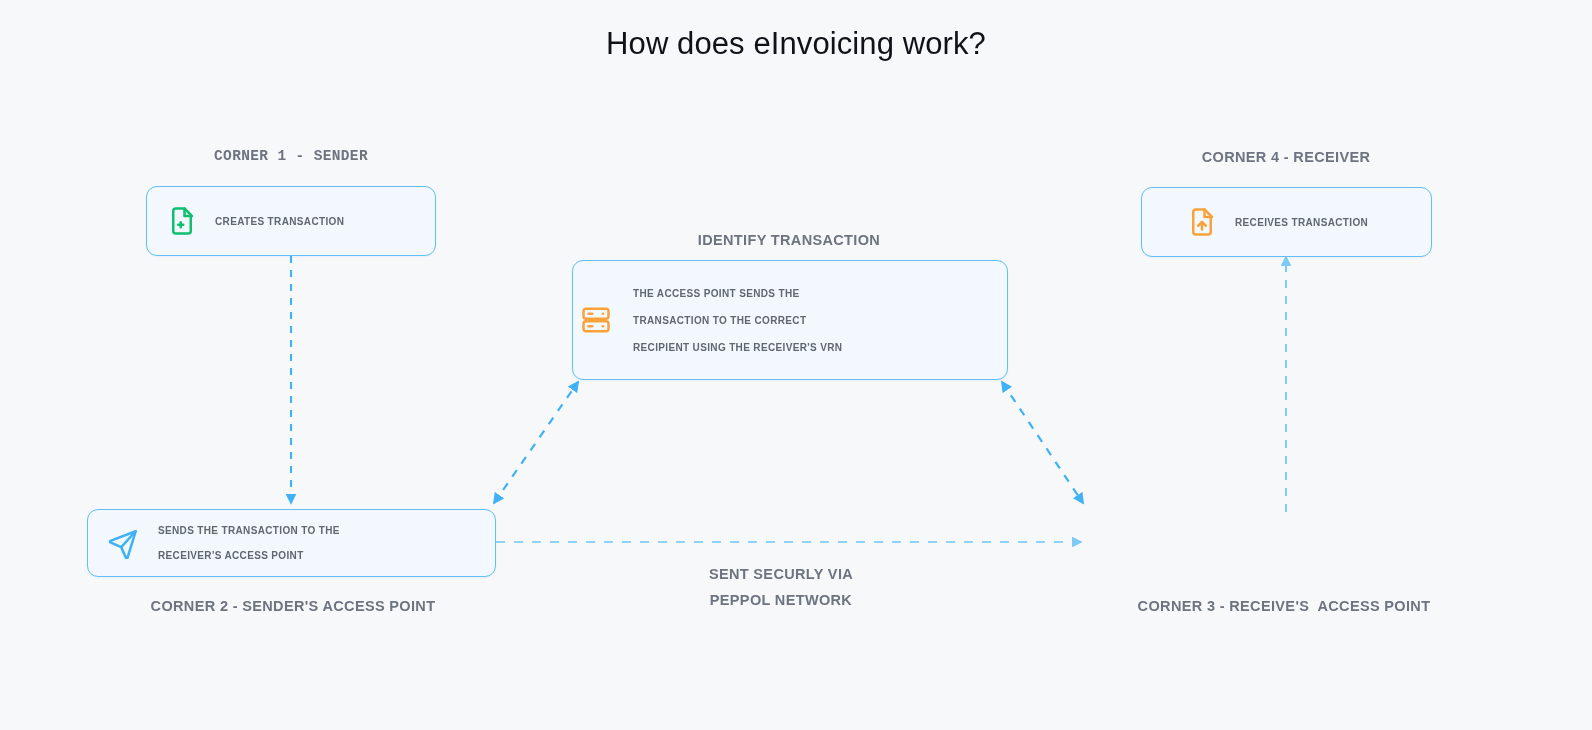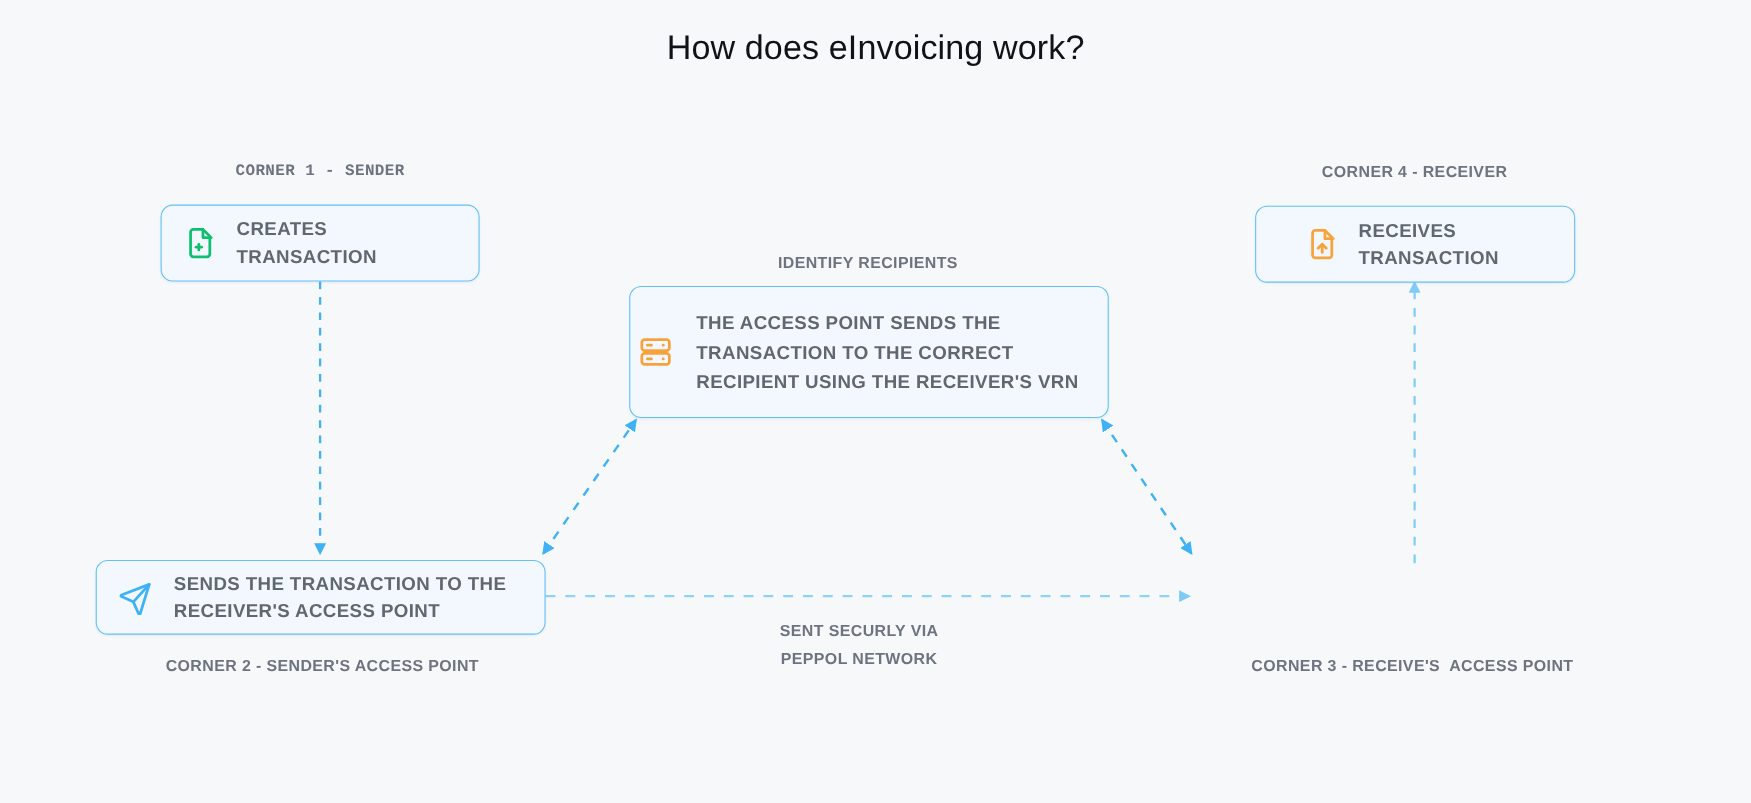--- a/index.html
+++ b/index.html
@@ -59,21 +59,21 @@
   .node .icon {
     flex: 0 0 auto;
     width: 38px;
     height: 38px;
     display: flex;
     align-items: center;
     justify-content: center;
     margin-right: 14px;
   }
   .node .node-text {
-    font-size: 17px;
+    font-size: 10px;
     font-weight: 700;
     letter-spacing: 0.35px;
     color: #61676f;
     line-height: 25px;
     white-space: pre-line;
   }
 
   
   #connectors {
     position: absolute;
@@ -109,21 +109,21 @@
 
     <line x1="496" y1="542" x2="1081" y2="542" stroke="#8fd2f8" stroke-width="2" stroke-dasharray="9 9" marker-end="url(#arrowLight)"></line>
 
     <line x1="1286" y1="512" x2="1286" y2="257" stroke="#7ecbf7" stroke-width="2" stroke-dasharray="8 8" marker-end="url(#arrowLight)"></line>
   </svg>
 
   <div class="caption" style="left:141px; top:143px; width:300px;font-family:Liberation Mono, monospace;">CORNER 1 - SENDER</div>
 
   <div class="caption" style="left:1136px; top:144px; width:300px;">CORNER 4 - RECEIVER</div>
 
-  <div class="caption" style="left:639px; top:227px; width:300px;">IDENTIFY RECIPIENTS</div>
+  <div class="caption" style="left:639px; top:227px; width:300px;">IDENTIFY TRANSACTION</div>
 
   <div class="caption" style="left:143px; top:593px; width:300px;">CORNER 2 - SENDER'S ACCESS POINT</div>
 
   <div class="caption" style="left:1134px; top:593px; width:300px;">CORNER 3 - RECEIVE'S  ACCESS POINT</div>
 
   <div class="caption" style="left:631px; top:561px; width:300px;">SENT SECURLY VIA</div>
   <div class="caption" style="left:631px; top:587px; width:300px;">PEPPOL NETWORK</div>
 
   <div class="node" style="left:146px; top:186px; width:290px; height:70px;">
     <span class="icon">

